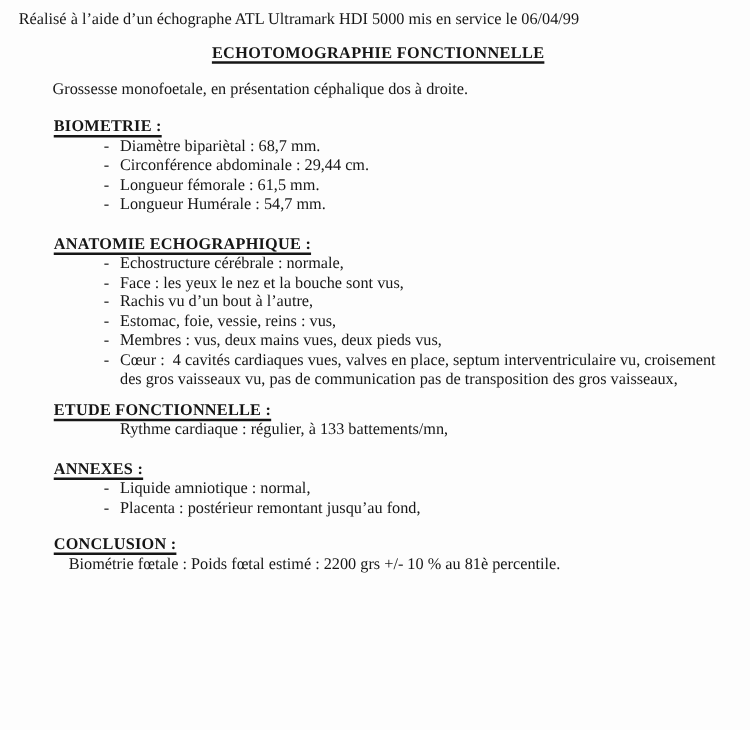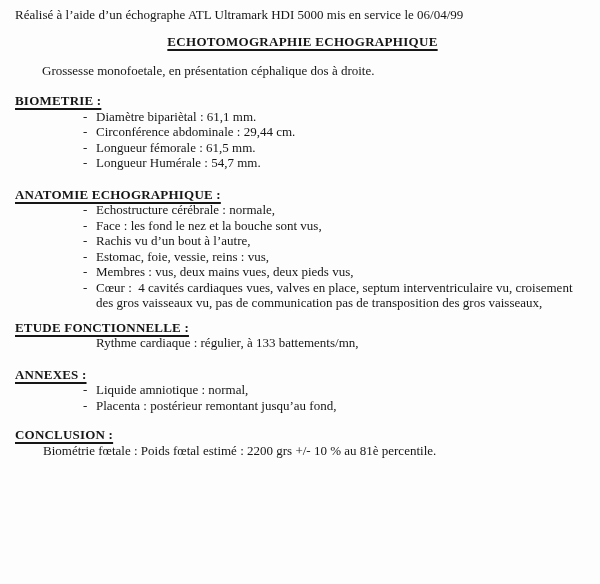--- a/index.html
+++ b/index.html
@@ -29,59 +29,60 @@
 
   .date-line { margin-top: 30px; margin-left: 388px; }
 
   .intro { margin-top: 18px; }
   sup { font-size: 8.5px; line-height: 0; vertical-align: 4px; }
 
   .presentation { margin-top: 13px; margin-left: 27px; font-family: Liberation Serif, serif; }
 
   .section-heading {
     font-weight: bold;
+    margin-left: 28px;
     letter-spacing: 0.2px;
   }
   .section-heading .hd {
     text-decoration: underline;
     text-decoration-thickness: 1.6px;
     text-underline-offset: 2.5px;
   }
   .sec1 { margin-top: 15px; }
   .sec2 { margin-top: 16px; }
   .sec3 { margin-top: 9px; }
   .sec4 { margin-top: 16px; }
   .sec5 { margin-top: 14px; }
 
   .item { display: flex; margin-left: 68px; }
   .dash { width: 13px; flex: none; }
   .itext { width: 486px; flex: none; white-space: pre-wrap; }
 
-  .section-body { margin-left: 28px; }
+  .section-body { margin-left: 40px; }
 </style>
 </head>
 <body>
 
 <div class="page">
 
   <p class="header-line">Réalisé à l’aide d’un échographe ATL Ultramark HDI 5000 mis en service le 06/04/99</p>
 
   <div class="title-wrap">
-    <span class="doc-title">ECHOTOMOGRAPHIE ECHOGRAPHIQUE</span>
+    <span class="doc-title">ECHOTOMOGRAPHIE FONCTIONNELLE</span>
   </div>
 
 
 
   <p class="presentation">Grossesse monofoetale, en présentation céphalique dos à droite.</p>
 
   <div class="section sec1">
     <p class="section-heading"><span class="hd">BIOMETRIE :</span></p>
     <div class="item">
       <span class="dash">-</span>
-      <span class="itext">Diamètre bipariètal : 61,1 mm.</span>
+      <span class="itext">Diamètre bipariètal : 68,7 mm.</span>
     </div>
     <div class="item">
       <span class="dash">-</span>
       <span class="itext">Circonférence abdominale : 29,44 cm.</span>
     </div>
     <div class="item">
       <span class="dash">-</span>
       <span class="itext">Longueur fémorale : 61,5 mm.</span>
     </div>
     <div class="item">
@@ -91,21 +92,21 @@
   </div>
 
   <div class="section sec2">
     <p class="section-heading"><span class="hd">ANATOMIE ECHOGRAPHIQUE :</span></p>
     <div class="item">
       <span class="dash">-</span>
       <span class="itext">Echostructure cérébrale : normale,</span>
     </div>
     <div class="item">
       <span class="dash">-</span>
-      <span class="itext">Face : les fond le nez et la bouche sont vus,</span>
+      <span class="itext">Face : les yeux le nez et la bouche sont vus,</span>
     </div>
     <div class="item">
       <span class="dash">-</span>
       <span class="itext">Rachis vu d’un bout à l’autre,</span>
     </div>
     <div class="item">
       <span class="dash">-</span>
       <span class="itext">Estomac, foie, vessie, reins : vus,</span>
     </div>
     <div class="item">

